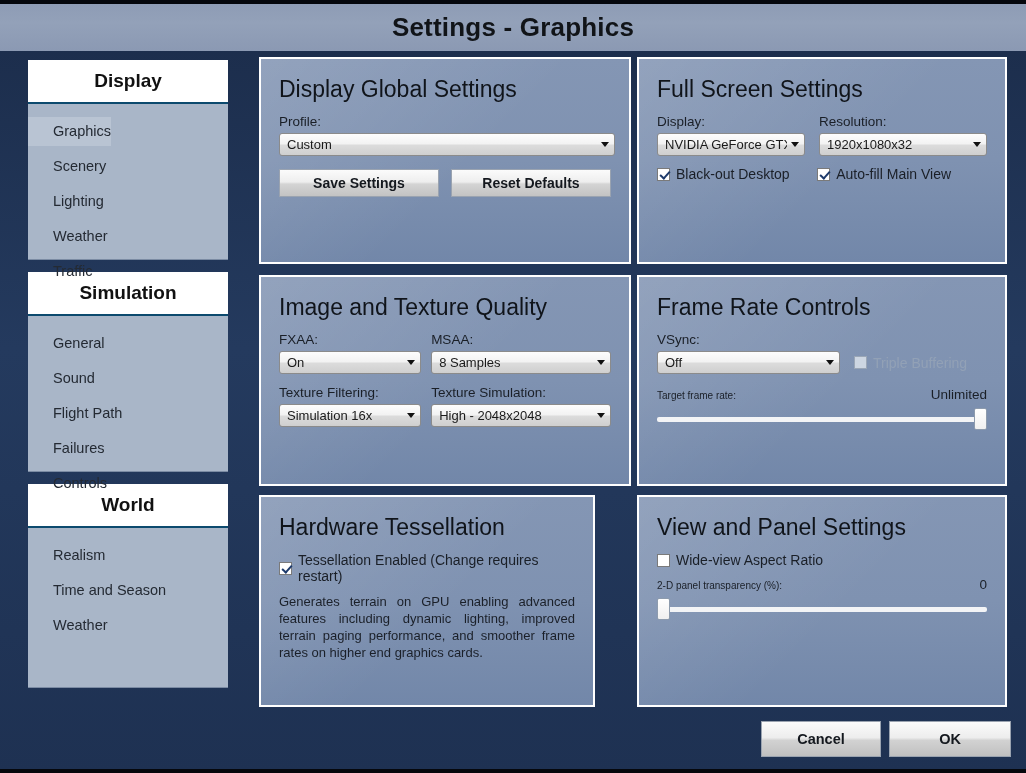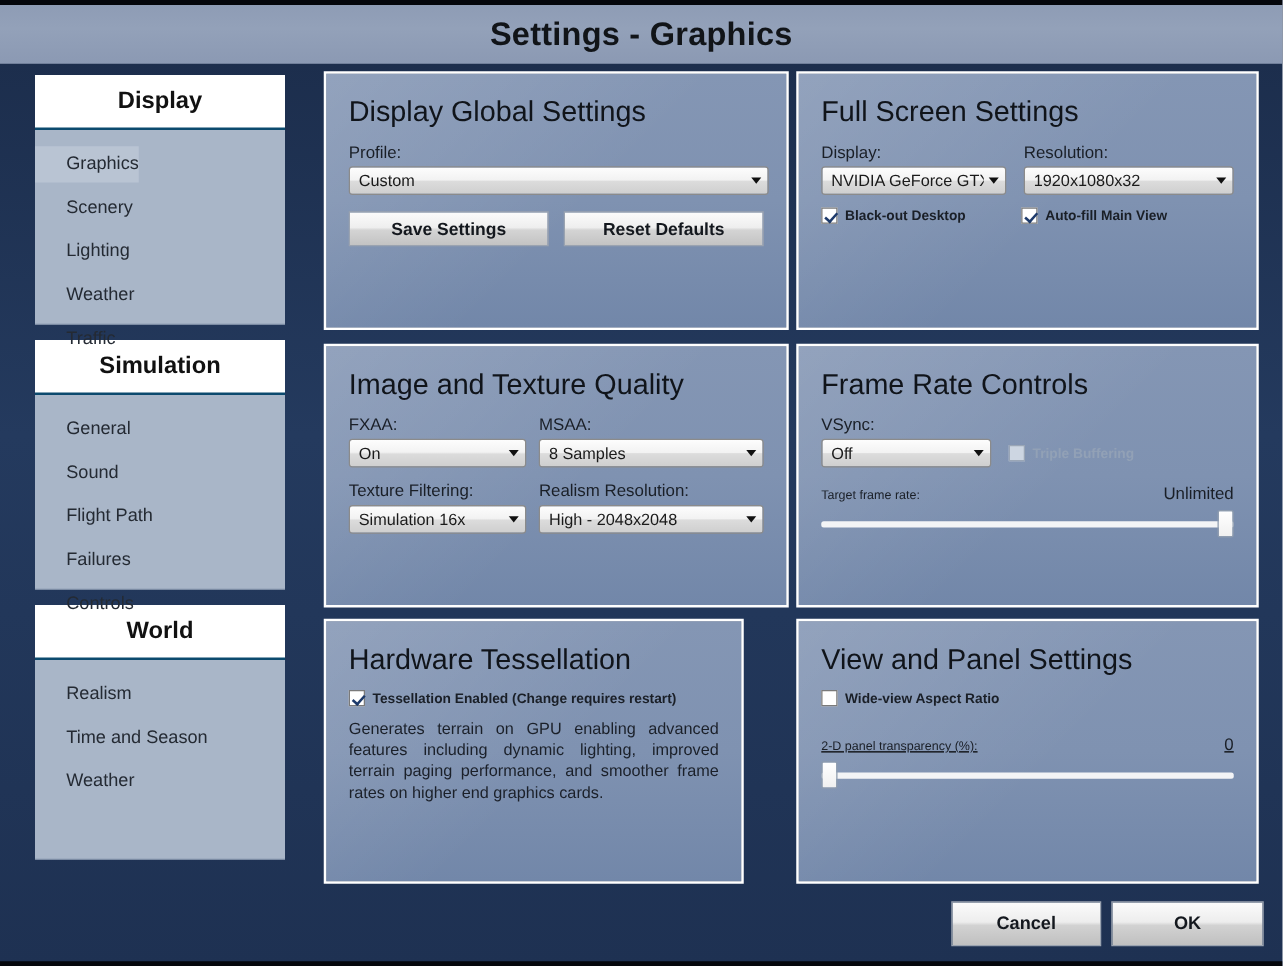--- a/index.html
+++ b/index.html
@@ -118,21 +118,21 @@
     position: relative;
   }
   .cbox.on::after {
     content: "";
     position: absolute; left: 3.5px; top: 0.5px;
     width: 4px; height: 8px;
     border: solid #1d3a6b; border-width: 0 2px 2px 0;
     transform: rotate(42deg);
   }
   .cbox.dis { background: #cdd6e2; border-color: #9aa6b6; }
-  .cb-lab { font-size: 11px; color: #1a1f27; font-weight: bold; }
+  .cb-lab { font-size: 14px; color: #1a1f27; }
   .cb-lab.dis { color: #92a1b6; }
 
   
   .sl-head { display: flex; justify-content: space-between; align-items: baseline; }
   .sl-head .l { font-size: 10px; color: #1a1f27; }
   .sl-head .r { font-size: 13.5px; color: #1a1f27; }
   .slider { position: relative; height: 22px; margin-top: 6px; }
   .sl-track {
     position: absolute; top: 9px; left: 0; right: 0; height: 5px;
     background: #f3f4f6; border-radius: 2px;
@@ -272,34 +272,34 @@
   </div>
   <div style="display:flex; gap:10px; margin-top:11px;">
     <div style="width:143px;">
       <div class="fld-label">Texture Filtering:</div>
       <div class="dd">
         <span class="val">Simulation 16x</span>
         <span class="arw"></span>
       </div>
     </div>
     <div style="width:181px;">
-      <div class="fld-label">Realism Resolution:</div>
+      <div class="fld-label">Texture Simulation:</div>
       <div class="dd">
         <span class="val">High - 2048x2048</span>
         <span class="arw"></span>
       </div>
     </div>
   </div>
 </div>
 
 <div class="panel p4">
   <div class="p-title">Frame Rate Controls</div>
   <div class="fld-label">VSync:</div>
   <div style="display:flex; align-items:center; gap:14px;">
-    <div class="dd" style="width:136px;">
+    <div class="dd" style="width:183px;">
       <span class="val">Off</span>
       <span class="arw"></span>
     </div>
     <div class="cb-row" style="margin:0;">
       <span class="cbox dis"></span>
       <span class="cb-lab dis">Triple Buffering</span>
     </div>
   </div>
   <div class="sl-head" style="margin-top:13px;">
     <span class="l">Target frame rate:</span>
@@ -319,21 +319,21 @@
   </div>
   <div class="desc">Generates terrain on GPU enabling advanced features including dynamic lighting, improved terrain paging performance, and smoother frame rates on higher end graphics cards.</div>
 </div>
 
 <div class="panel p6">
   <div class="p-title">View and Panel Settings</div>
   <div class="cb-row">
     <span class="cbox"></span>
     <span class="cb-lab">Wide-view Aspect Ratio</span>
   </div>
-  <div class="sl-head" style="margin-top:23px;text-decoration:underline;">
+  <div class="sl-head" style="margin-top:9px;">
     <span class="l">2-D panel transparency (%):</span>
     <span class="r">0</span>
   </div>
   <div class="slider">
     <div class="sl-track"></div>
     <div class="sl-thumb" id="trans-thumb" style="left: 0px;"></div>
   </div>
 </div>
 
 <div id="footer">

